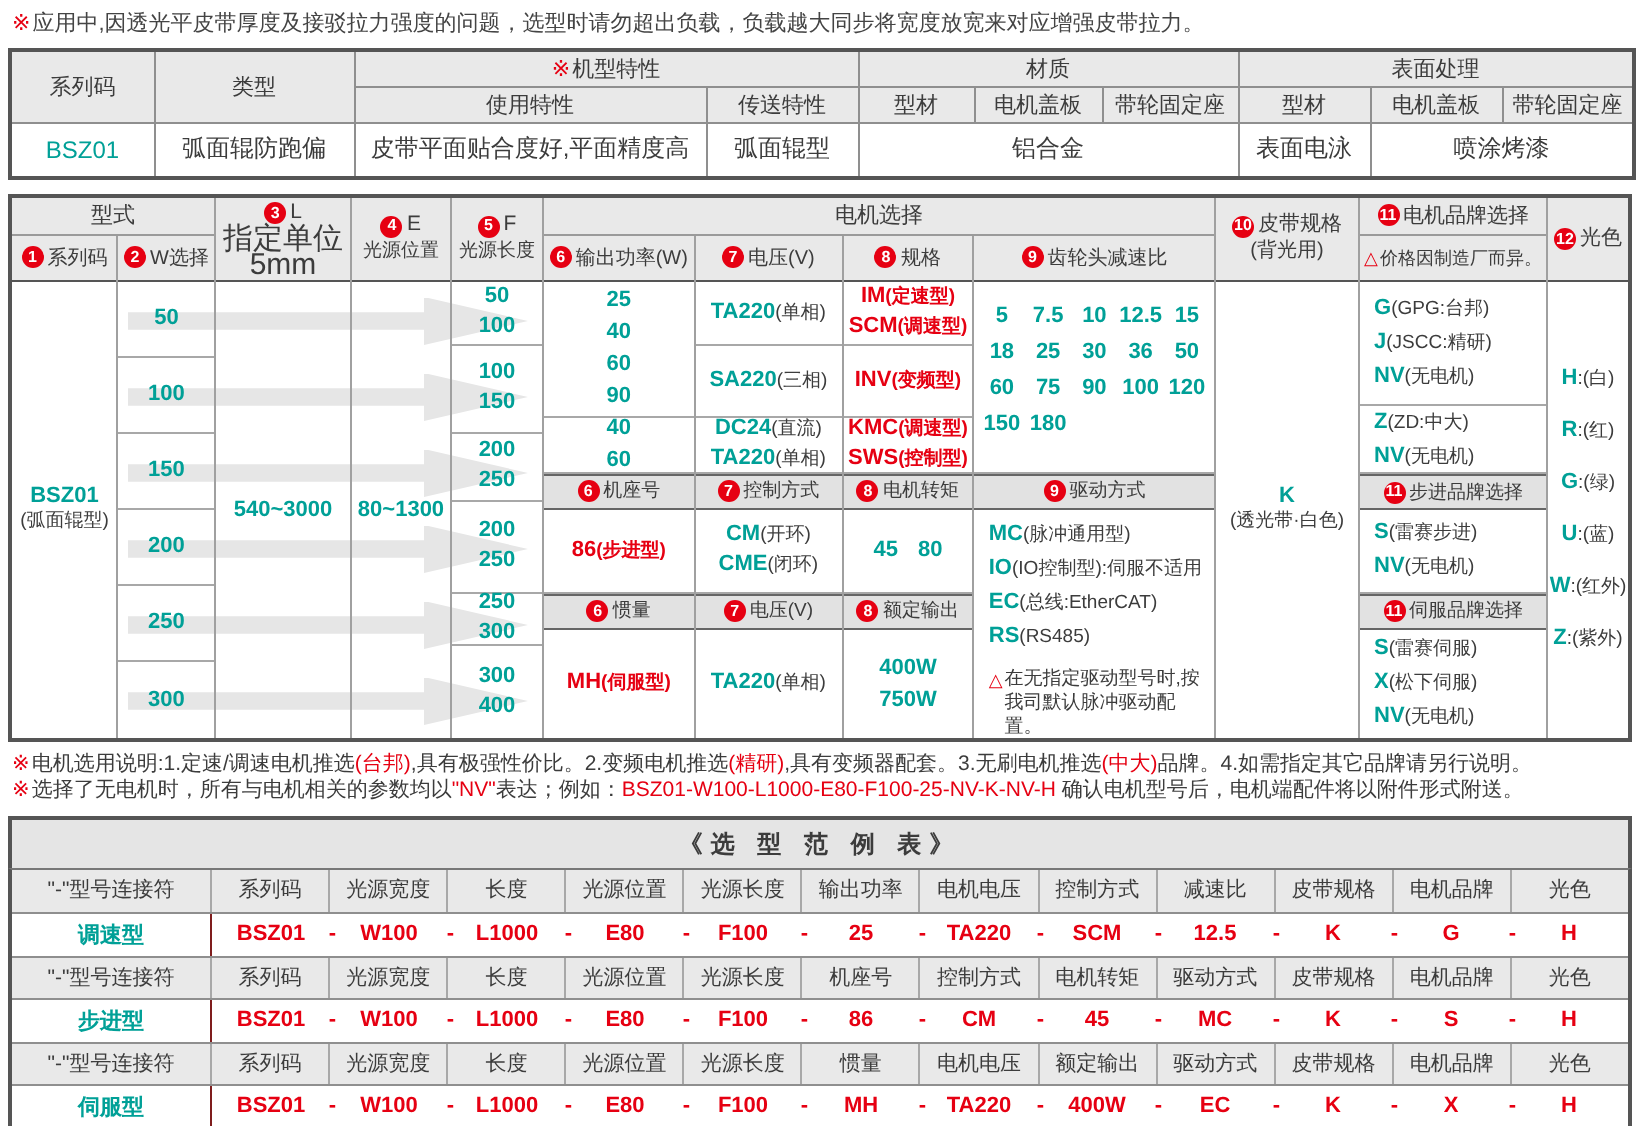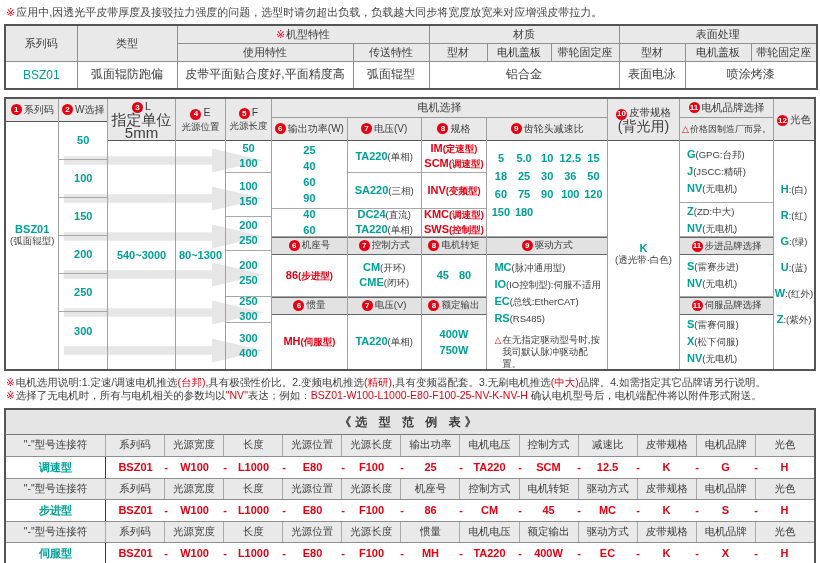--- a/index.html
+++ b/index.html
@@ -160,20 +160,21 @@
 
   <div class="main-table" id="main-table">
       <div class="flow-arrow" style="top: 240px;"></div>
       <div class="flow-arrow" style="top: 202px;"></div>
       <div class="flow-arrow" style="top: 164px;"></div>
       <div class="flow-arrow" style="top: 126px;"></div>
       <div class="flow-arrow" style="top: 88px;"></div>
       <div class="flow-arrow" style="top: 50px;"></div>
 
     <div class="mgroup" style="width:102px">
+      <div class="ghead">型式</div>
       <div class="grp-row">
         <div class="subcol" style="width:54px">
           <div class="gsub">
               <span class="cnum">1</span>
               <span>系列码</span>
             </div>
           <div class="seg nb" style="height:228px">
             <span class="g code">BSZ01</span>
             <span class="d sub">(弧面辊型)</span>
           </div>
@@ -394,21 +395,21 @@
         </div>
 
         <div class="subcol last" style="width:120px">
           <div class="gsub">
               <span class="cnum">9</span>
               <span>齿轮头减速比</span>
             </div>
           <div class="seg" style="height:96px;display:block">
             <div class="ratio-wrap" id="ratio-list">
                 <span>5</span>
-                <span>5.0</span>
+                <span>7.5</span>
                 <span>10</span>
                 <span>12.5</span>
                 <span>15</span>
                 <span>18</span>
                 <span>25</span>
                 <span>30</span>
                 <span>36</span>
                 <span>50</span>
                 <span>60</span>
                 <span>75</span>
@@ -447,21 +448,21 @@
               <span>在无指定驱动型号时,按我司默认脉冲驱动配置。</span>
             </div>
           </div>
         </div>
       </div>
     </div>
 
     <div class="mcol" style="width:72px">
       <div class="mhead">
         <div><span class="cnum">10</span><span>皮带规格</span></div>
-        <div style="font-size:14px">(背光用)</div>
+        <div style="font-size:10px">(背光用)</div>
       </div>
       <div class="seg nb" style="height:228px">
         <span class="g code">K</span>
         <span class="d sub">(透光带·白色)</span>
       </div>
     </div>
 
     <div class="mcol" style="width:94px">
       <div class="ghead" style="font-size:10.5px">
           <span class="cnum">11</span>

